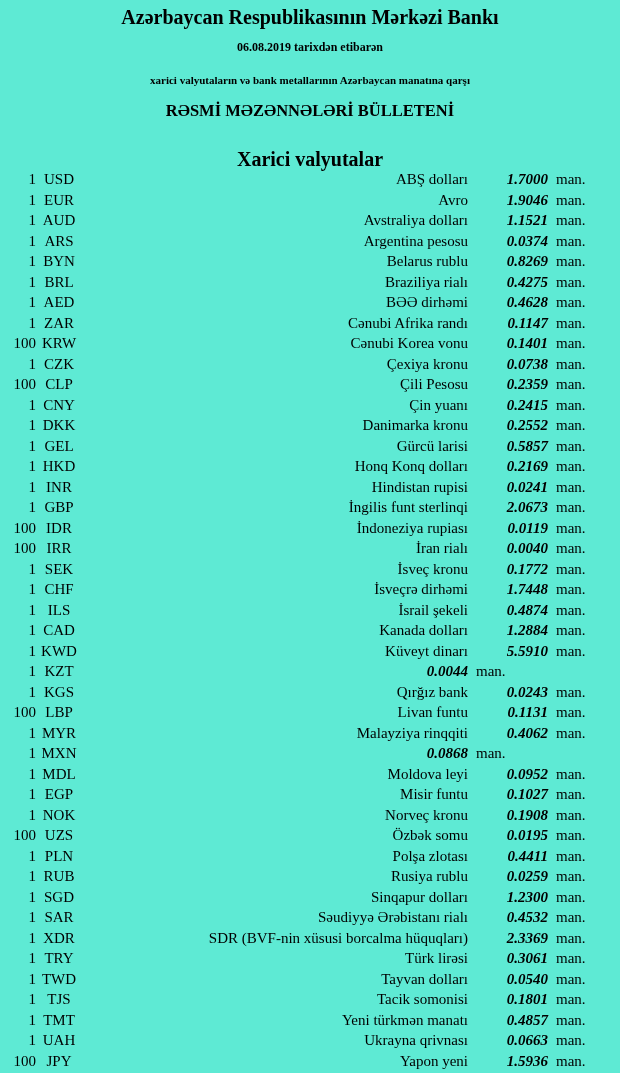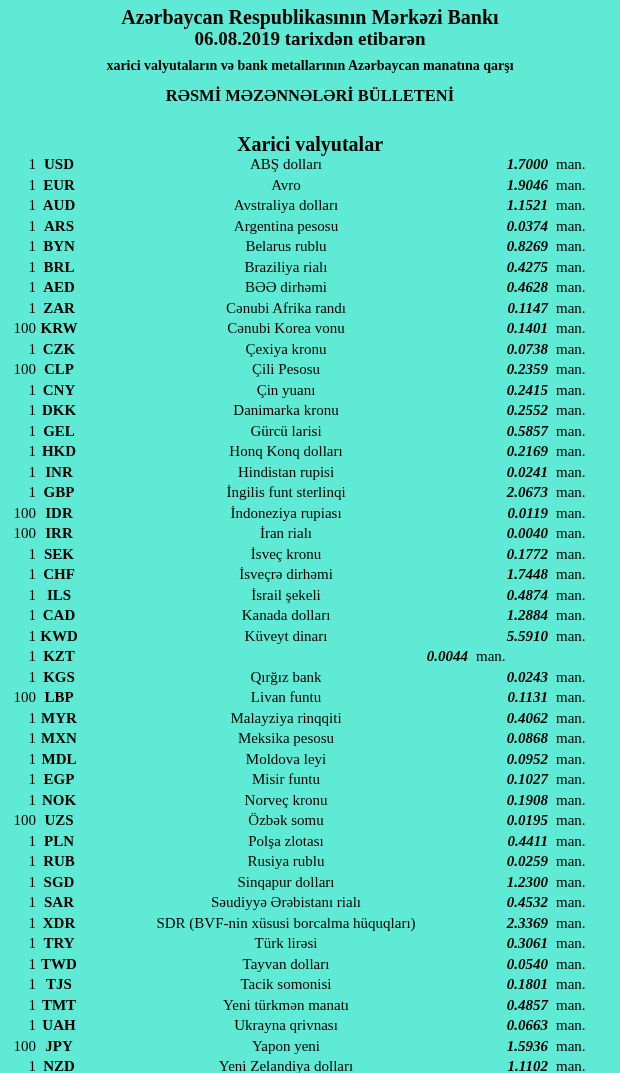--- a/index.html
+++ b/index.html
@@ -17,28 +17,29 @@
     overflow: hidden;
   }
   .title {
     padding-top: 5px;
     font-size: 20px;
     font-weight: bold;
     text-align: center;
     line-height: 24px;
   }
   .date-line {
-    font-size: 19px;
+    margin-top: 9px;
+    font-size: 12px;
     font-weight: bold;
     text-align: center;
     line-height: 19px;
   }
   .subtitle {
-    margin-top: 8px;
-    font-size: 14px;
+    margin-top: 14px;
+    font-size: 11px;
     font-weight: bold;
     text-align: center;
     line-height: 19px;
   }
   .bulletin {
     margin-top: 10px;
     font-size: 16.5px;
     font-weight: bold;
     text-align: center;
     line-height: 21px;
@@ -55,22 +56,22 @@
     padding-right: 10px;
   }
   .row {
     display: grid;
     grid-template-columns: 36px 46px 1fr 80px 62px;
     line-height: 20.5px;
     font-size: 15px;
     white-space: nowrap;
   }
   .qty  { text-align: right; }
-  .code { text-align: center; font-weight: bold; }
-  .name { text-align: center; padding-left: 4px; margin-left: 18px; }
+  .code { text-align: center; }
+  .name { text-align: right; padding-left: 4px; margin-left: 18px; }
   .rate { text-align: right; font-weight: bold; font-style: italic; }
   .unit { text-align: left; padding-left: 8px; }
 </style>
 </head>
 <body>
 
 <div class="page">
   <div class="title">Azərbaycan Respublikasının Mərkəzi Bankı</div>
   <div class="date-line">06.08.2019 tarixdən etibarən</div>
   <div class="subtitle">xarici valyutaların və bank metallarının Azərbaycan manatına qarşı</div>
@@ -296,21 +297,20 @@
     <span class="qty">1</span>
     <span class="code">MYR</span>
     <span class="name">Malayziya rinqqiti</span>
     <span class="rate">0.4062</span>
     <span class="unit">man.</span>
   </div>
 
   <div class="row">
     <span class="qty">1</span>
     <span class="code">MXN</span>
-    <span class="name">Meksika pesosu</span>
     <span class="rate">0.0868</span>
     <span class="unit">man.</span>
   </div>
 
   <div class="row">
     <span class="qty">1</span>
     <span class="code">MDL</span>
     <span class="name">Moldova leyi</span>
     <span class="rate">0.0952</span>
     <span class="unit">man.</span>

